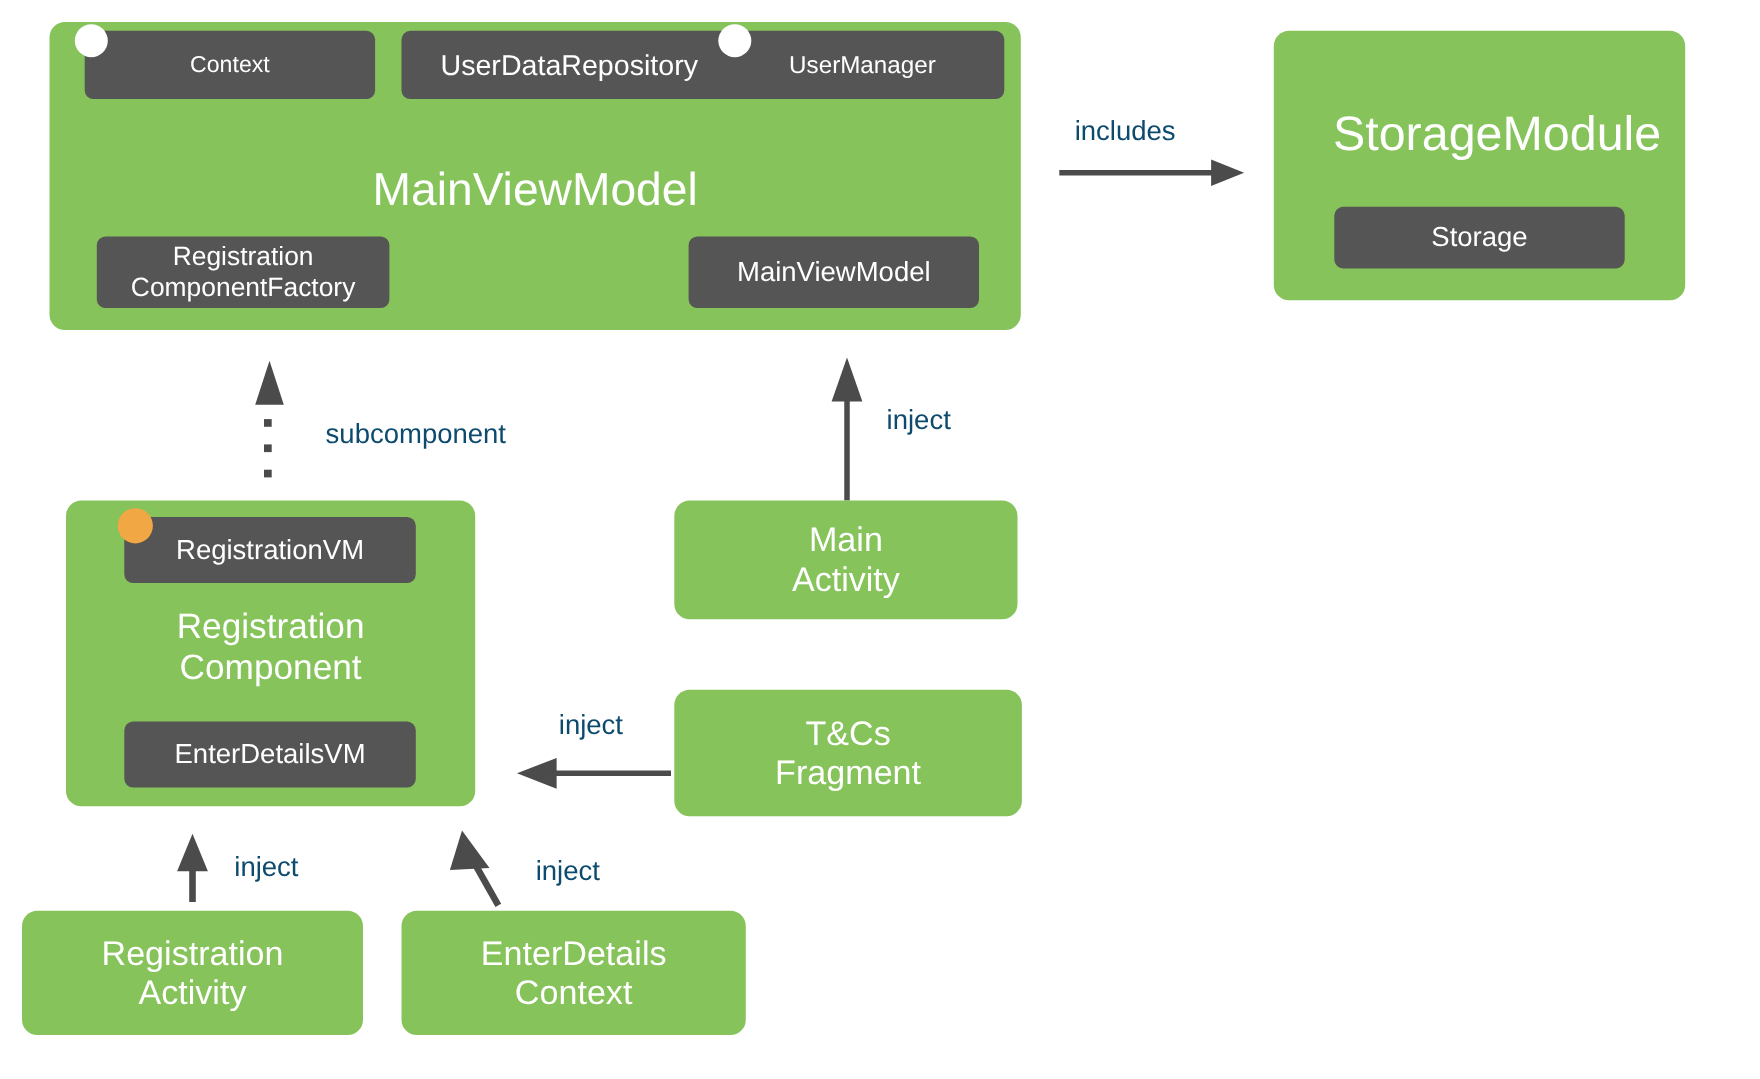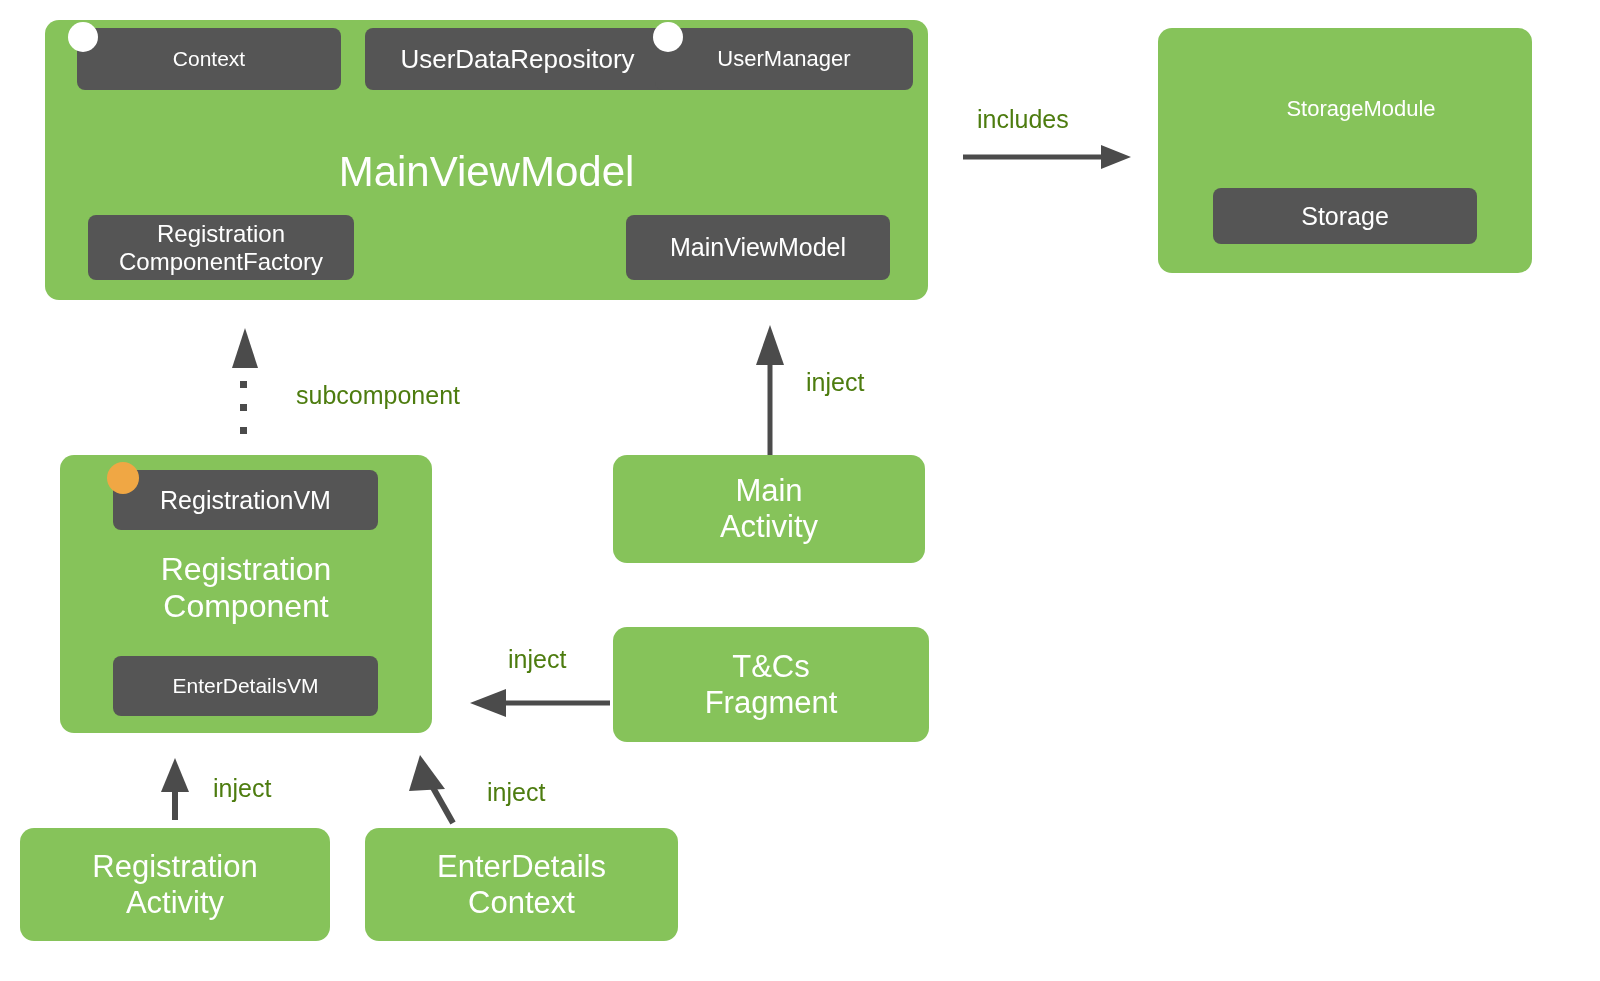--- a/index.html
+++ b/index.html
@@ -48,21 +48,21 @@
   }
   .dot {
     position: absolute;
     border-radius: 50%;
     z-index: 5;
   }
   .dot-white { background: #ffffff; }
   .dot-orange { background: #f0a744; }
   .edge-label {
     position: absolute;
-    color: #4d7c0f;
+    color: #0c4a6e;
     font-size: 25px;
     white-space: nowrap;
   }
   svg.arrow {
     position: absolute;
     overflow: visible;
     pointer-events: none;
   }
   .arrow path, .arrow line { stroke: #4b4b4b; }
   .arrow polygon { fill: #4b4b4b; }
@@ -99,21 +99,21 @@
   <div class="box dark" style="left:88px; top:215px; width:266px; height:65px; font-size:24px; white-space:pre-line;">
     <span style="white-space:pre-line;">Registration
 ComponentFactory</span>
   </div>
 
   <div class="box dark" style="left:626px; top:215px; width:264px; height:65px; font-size:25px;">
     <span>MainViewModel</span>
   </div>
 
   <div class="box green" style="left:1158px; top:28px; width:374px; height:245px; display:block;">
-    <div class="container-label" style="top:68px; font-size:22px;padding-left:32px;">StorageModule</div>
+    <div class="container-label" style="top:68px; font-size:44px;padding-left:32px;">StorageModule</div>
   </div>
   <div class="box dark" style="left:1213px; top:188px; width:264px; height:56px; font-size:25px;">
     <span>Storage</span>
   </div>
 
   <svg class="arrow" style="left:963px; top:142px; width:170px; height:30px;" viewBox="0 0 170 30">
     <line x1="0" y1="15" x2="140" y2="15" stroke-width="5" stroke-linecap="butt"></line>
     <polygon points="138,3 168,15 138,27"></polygon>
   </svg>
   <div class="edge-label" style="left:977px; top:105px;">includes</div>
@@ -134,21 +134,21 @@
 
   <div class="box green" style="left:60px; top:455px; width:372px; height:278px; display:block;">
     <div class="container-label" style="top:96px; font-size:32px;">Registration
 Component</div>
   </div>
   <div class="box dark" style="left:113px; top:470px; width:265px; height:60px; font-size:25px;">
     <span>RegistrationVM</span>
   </div>
   <div class="dot dot-orange" style="left:107px; top:462px; width:32px; height:32px;"></div>
 
-  <div class="box dark" style="left:113px; top:656px; width:265px; height:60px; font-size:21px;">
+  <div class="box dark" style="left:113px; top:656px; width:265px; height:60px; font-size:25px;">
     <span>EnterDetailsVM</span>
   </div>
 
   <div class="box green" style="left:613px; top:455px; width:312px; height:108px; font-size:31px; white-space:pre-line;">
     <span style="white-space:pre-line;">Main
 Activity</span>
   </div>
 
   <div class="box green" style="left:613px; top:627px; width:316px; height:115px; font-size:31px; white-space:pre-line;">
     <span style="white-space:pre-line;">T&amp;Cs

